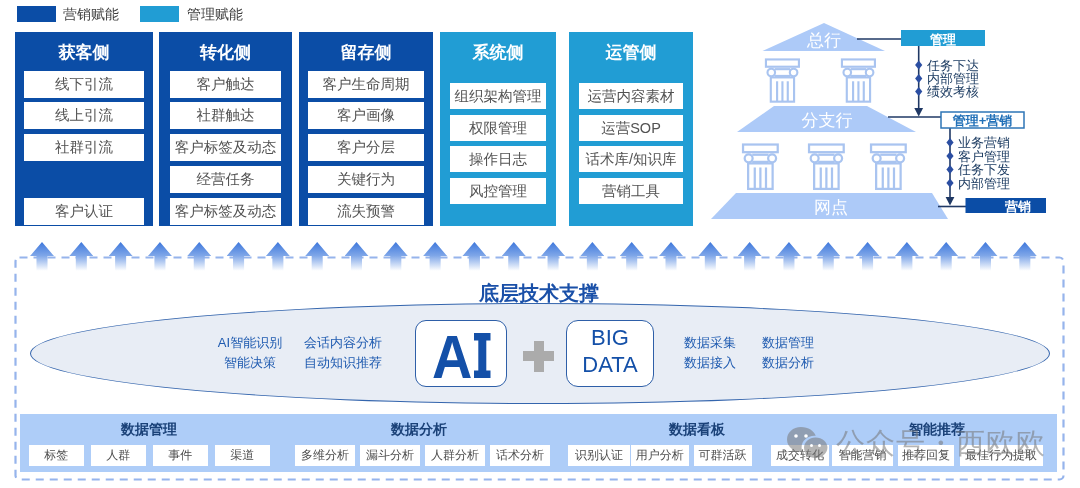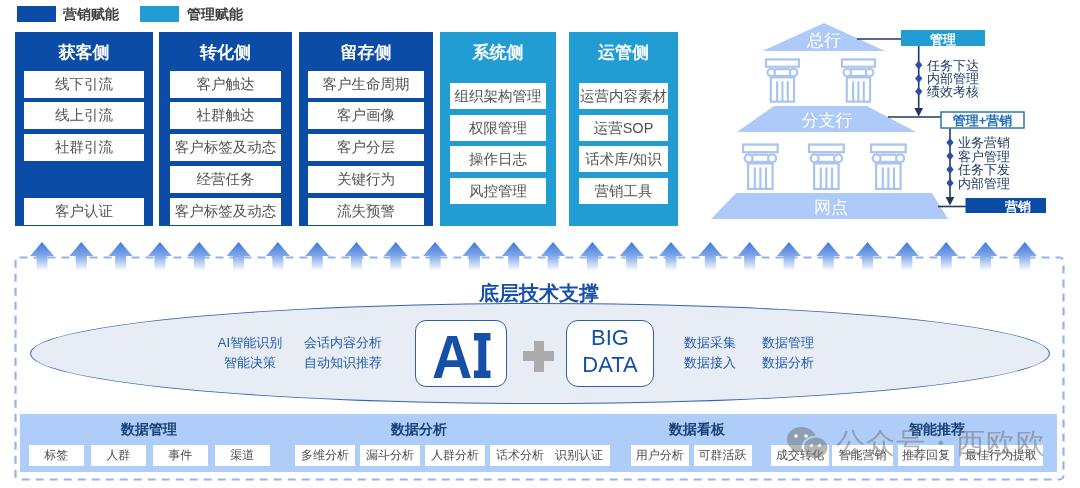--- a/index.html
+++ b/index.html
@@ -20,21 +20,21 @@
 .etxt{position:absolute;font-size:13px;color:#1f5bb0;text-align:center;line-height:19.5px}
 .aibox{position:absolute;left:415px;top:320px;width:92px;height:67px;background:#fff;border:1.5px solid #2e5fa8;border-radius:11px;display:flex;align-items:center;justify-content:center}
 
 .bigbox{position:absolute;left:566px;top:320px;width:88px;height:67px;background:#fff;border:1.5px solid #2e5fa8;border-radius:12px;display:flex;align-items:center;justify-content:center;text-align:center;padding-bottom:6px}
 .bigbox span{font-size:22px;line-height:27px;color:#1450a8}
 .plus1{position:absolute;left:523px;top:351px;width:31px;height:10px;background:#ababab}
 .plus2{position:absolute;left:533.5px;top:340.5px;width:10px;height:31px;background:#ababab}
 .bar{position:absolute;left:20px;top:414px;width:1037px;height:58px;background:#aecdf8}
 .bh{position:absolute;top:421px;width:120px;text-align:center;font-size:14px;font-weight:bold;color:#1a4178}
 .bb{position:absolute;top:445px;height:21px;line-height:21px;background:#fff;text-align:center;font-size:12px;color:#4d4d4d}
-.lgt{position:absolute;font-size:14px;font-weight:bold;color:#3f3f3f;line-height:17px}
+.lgt{position:absolute;font-size:14px;font-weight:normal;color:#3f3f3f;line-height:17px}
 .wm{position:absolute;left:836px;top:424px;font-size:29px;letter-spacing:1px;color:rgba(118,118,118,0.55);white-space:nowrap}
 </style></head>
 <body>
 <div class="page">
 
 <div class="abs" style="left:17px;top:6px;width:39px;height:16px;background:#0b4da6"></div>
 <div class="lgt" style="left:63px;top:6px">营销赋能</div>
 <div class="abs" style="left:140px;top:6px;width:39px;height:16px;background:#219dd4"></div>
 <div class="lgt" style="left:187px;top:6px">管理赋能</div>
 
@@ -61,21 +61,21 @@
   <div class="cb" style="top:134.2px;height:27px;line-height:27px">关键行为</div>
   <div class="cb" style="top:166.1px;height:27px;line-height:27px">流失预警</div>
 </div>
 <div class="col cyan" style="left:440px;width:116px">
   <div class="ch">系统侧</div>
   <div class="cb" style="top:51.0px;height:26px;line-height:26px">组织架构管理</div>
   <div class="cb" style="top:82.5px;height:26px;line-height:26px">权限管理</div>
   <div class="cb" style="top:114.0px;height:26px;line-height:26px">操作日志</div>
   <div class="cb" style="top:145.5px;height:26px;line-height:26px">风控管理</div>
 </div>
-<div class="col cyan" style="left:569px;width:109px">
+<div class="col cyan" style="left:569px;width:124px">
   <div class="ch">运管侧</div>
   <div class="cb" style="top:51.0px;height:26px;line-height:26px">运营内容素材</div>
   <div class="cb" style="top:82.5px;height:26px;line-height:26px">运营SOP</div>
   <div class="cb" style="top:114.0px;height:26px;line-height:26px">话术库/知识库</div>
   <div class="cb" style="top:145.5px;height:26px;line-height:26px">营销工具</div>
 </div>
 
 <svg class="abs" style="left:700px;top:0" width="380" height="240" viewBox="0 0 380 240">
 <defs>
 <g id="pillar" fill="none" stroke="#a9c4f0" stroke-width="2.2">
@@ -195,21 +195,21 @@
 <div class="bh" style="left:877px">智能推荐</div>
 <div class="bh" style="left:637px">数据看板</div>
 <div class="bb" style="left:28.5px;width:55.5px">标签</div>
 <div class="bb" style="left:90.5px;width:55.5px">人群</div>
 <div class="bb" style="left:152.5px;width:55.5px">事件</div>
 <div class="bb" style="left:214.5px;width:55.5px">渠道</div>
 <div class="bb" style="left:295px;width:60px">多维分析</div>
 <div class="bb" style="left:360px;width:60px">漏斗分析</div>
 <div class="bb" style="left:425px;width:60px">人群分析</div>
 <div class="bb" style="left:490px;width:60px">话术分析</div>
-<div class="bb" style="left:548px;width:62px">识别认证</div>
+<div class="bb" style="left:568px;width:62px">识别认证</div>
 <div class="bb" style="left:630.8px;width:58px">用户分析</div>
 <div class="bb" style="left:693.6px;width:58px">可群活跃</div>
 <div class="bb" style="left:771px;width:58px">成交转化</div>
 <div class="bb" style="left:832px;width:61px">智能营销</div>
 <div class="bb" style="left:898px;width:56px">推荐回复</div>
 <div class="bb" style="left:959.5px;width:83px">最佳行为提取</div>
 
 <svg class="abs" style="left:786px;top:424px" width="46" height="36" viewBox="0 0 46 36">
 <g fill="rgba(120,120,120,0.55)">
 <path d="M15 3 C7 3 1 8.5 1 15.5 c0 4 2 7.5 5.3 9.8 l-1.3 4 4.2-2.3 c1.5 0.4 3.7 0.7 5.8 0.7 0.5 0 1 0 1.5-0.1 -0.6-1.3-0.9-2.7-0.9-4.2 0-6.4 5.7-11.6 12.7-11.6 0.5 0 1 0 1.4 0.1 C28.3 7 22.3 3 15 3 Z"></path>

